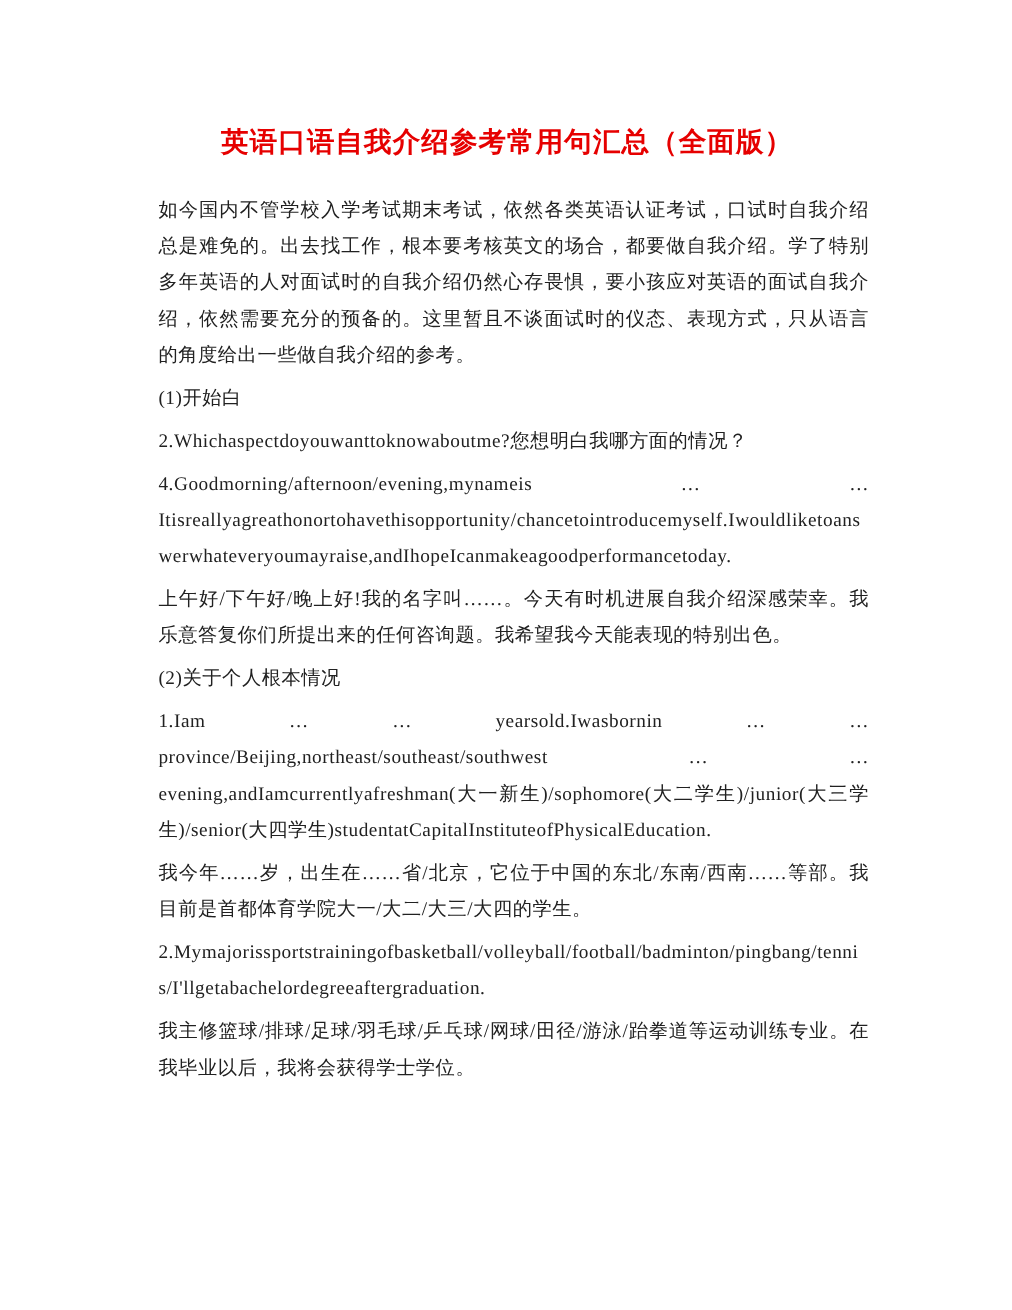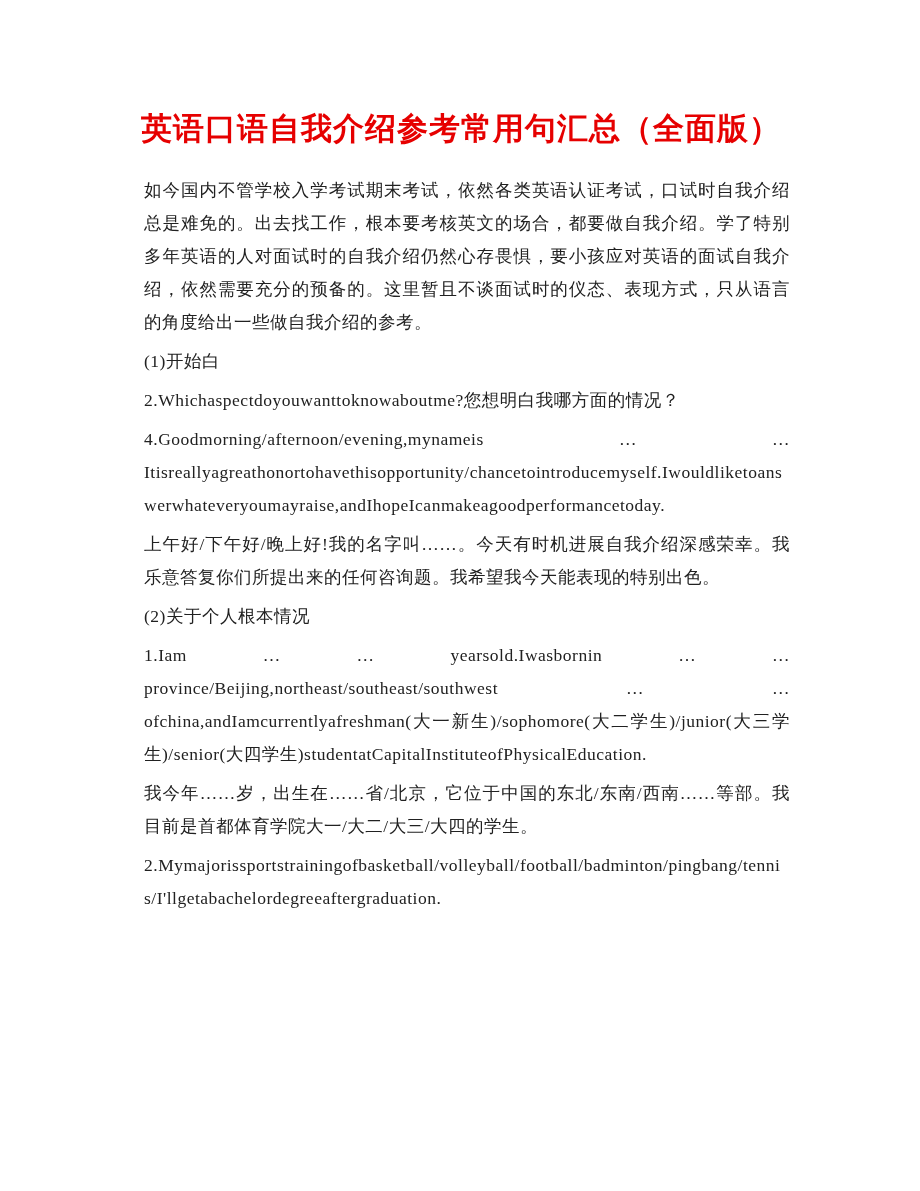--- a/index.html
+++ b/index.html
@@ -10,21 +10,21 @@
     height: 1191px;
     margin: 0 auto;
     background: #ffffff;
     padding: 110px 130px 20px 132px;
     font-family: "Liberation Serif", "DejaVu Serif", serif;
     color: #212121;
     overflow: hidden;
   }
   .doc-title {
     font-family: "Liberation Sans", "DejaVu Sans", sans-serif;
-    font-size: 31px;
+    font-size: 25px;
     font-weight: bold;
     color: #e60000;
     text-align: center;
     letter-spacing: 1px;
     line-height: 38px;
     margin-bottom: 26px;
   }
   .para {
     font-size: 17.5px;
     line-height: 33px;
@@ -61,21 +61,22 @@
   <p class="para j">Itisreallyagreathonortohavethisopportunity/chancetointroducemyself.Iwouldliketoanswerwhateveryoumayraise,andIhopeIcanmakeagoodperformancetoday.</p>
 
   <p class="para j">上午好/下午好/晚上好!我的名字叫……。今天有时机进展自我介绍深感荣幸。我乐意答复你们所提出来的任何咨询题。我希望我今天能表现的特别出色。</p>
 
   <p class="para">(2)关于个人根本情况</p>
 
   <p class="para s">1.Iam … … yearsold.Iwasbornin … …</p>
 
   <p class="para s">province/Beijing,northeast/southeast/southwest … …</p>
 
-  <p class="para j">ofchina,andIamcurrentlyafreshman(大一新生)/sophomore(大二学生)/junior(大三学生)/senior(大四学生)studentatCapitalInstituteofPhysicalEducation.</p>
+  <p class="para j">evening,andIamcurrentlyafreshman(大一新生)/sophomore(大二学生)/junior(大三学生)/senior(大四学生)studentatCapitalInstituteofPhysicalEducation.</p>
 
   <p class="para j">我今年……岁，出生在……省/北京，它位于中国的东北/东南/西南……等部。我目前是首都体育学院大一/大二/大三/大四的学生。</p>
 
   <p class="para j">2.Mymajorissportstrainingofbasketball/volleyball/football/badminton/pingbang/tennis/I'llgetabachelordegreeaftergraduation.</p>
 
+  <p class="para j">我主修篮球/排球/足球/羽毛球/乒乓球/网球/田径/游泳/跆拳道等运动训练专业。在我毕业以后，我将会获得学士学位。</p>
 
 
 </div>
 
 </body></html>

